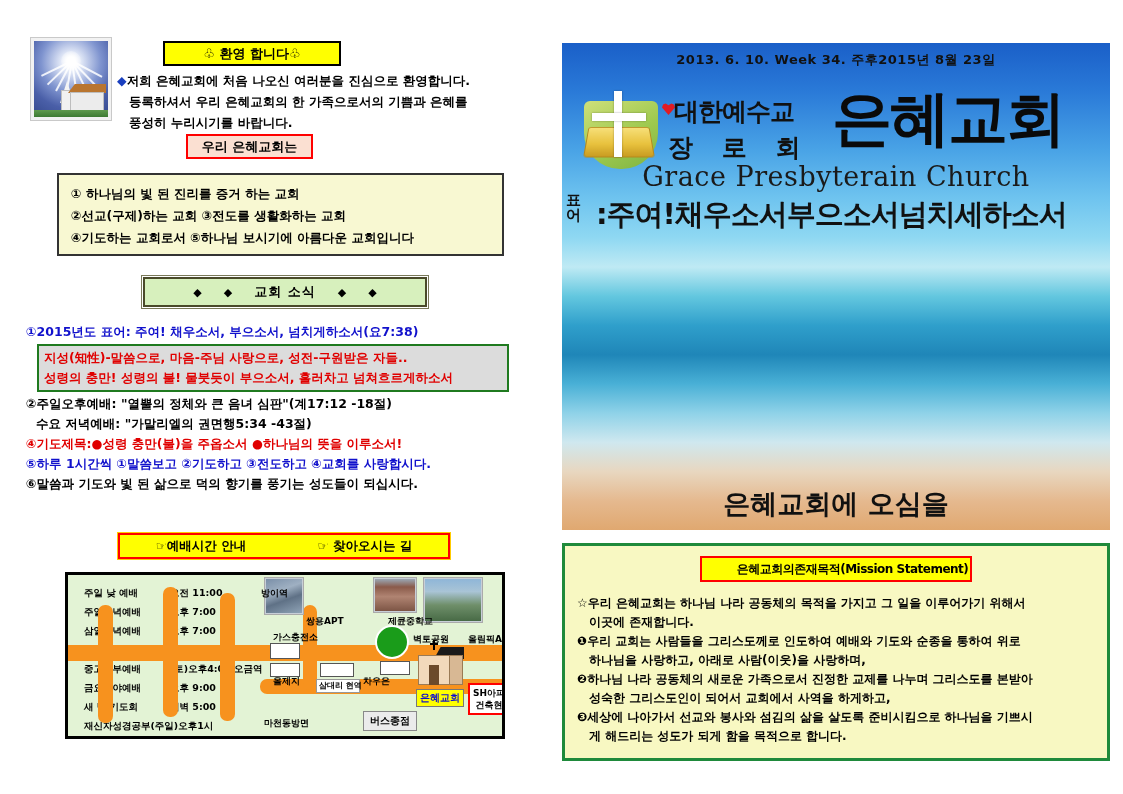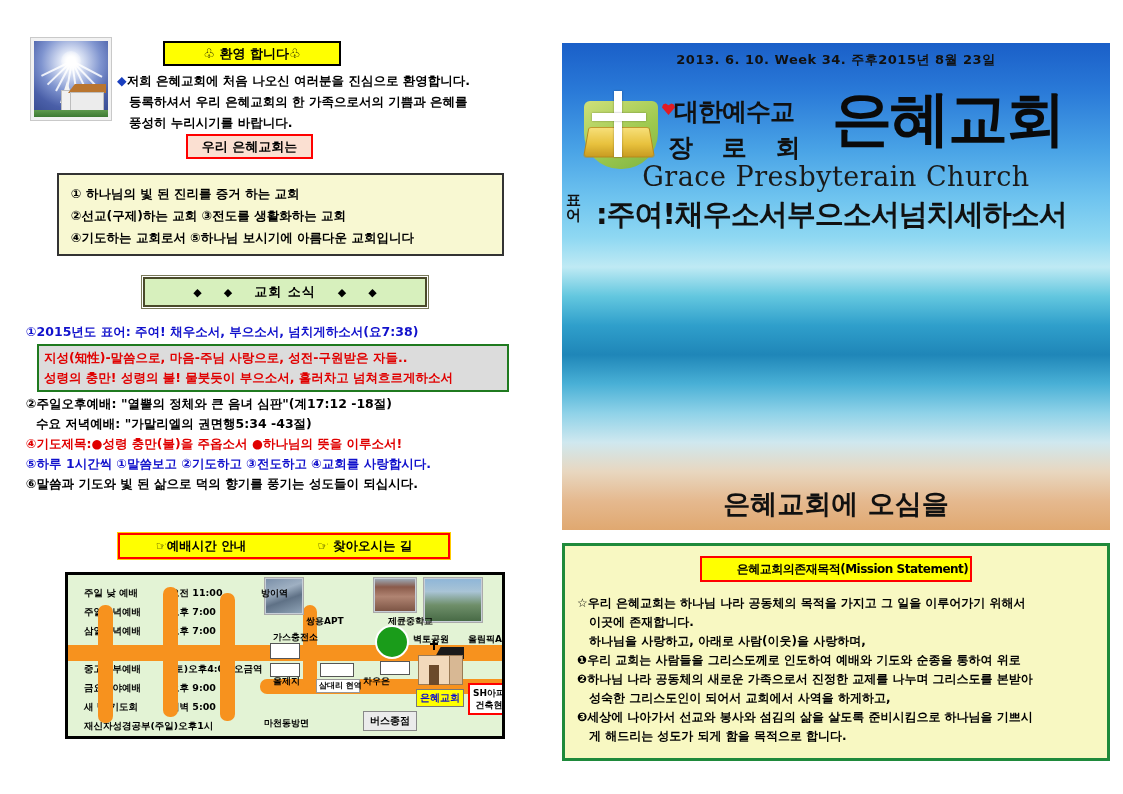--- a/index.html
+++ b/index.html
@@ -634,22 +634,22 @@
       <div class="hero-welcome">
         <div>은혜교회에 오심을</div>
         <div>주님의 이름으로 환영합니다</div>
       </div>
     </div>
 
     <div class="mission-box">
       <div class="mission-title">은혜교회의존재목적(Mission Statement)</div>
       <div class="mission-line">☆우리 은혜교회는 하나님 나라 공동체의 목적을 가지고 그 일을 이루어가기 위해서</div>
       <div class="mission-line ind">이곳에  존재합니다.</div>
+      <div class="mission-line">❶우리 교회는 사람들을 그리스도께로 인도하여 예배와 기도와 순종을 통하여 위로</div>
       <div class="mission-line ind">하나님을 사랑하고, 아래로 사람(이웃)을 사랑하며,</div>
-      <div class="mission-line">❶우리 교회는 사람들을 그리스도께로 인도하여 예배와 기도와 순종을 통하여 위로</div>
       <div class="mission-line">❷하나님 나라 공동체의 새로운 가족으로서 진정한 교제를 나누며 그리스도를 본받아</div>
       <div class="mission-line ind">성숙한 그리스도인이 되어서 교회에서 사역을 하게하고,</div>
       <div class="mission-line">❸세상에 나아가서 선교와 봉사와 섬김의 삶을 살도록 준비시킴으로 하나님을 기쁘시</div>
       <div class="mission-line ind">게 해드리는 성도가 되게 함을 목적으로 합니다.</div>
     </div>
   </div>
 
 </div>
 
 </body></html>

